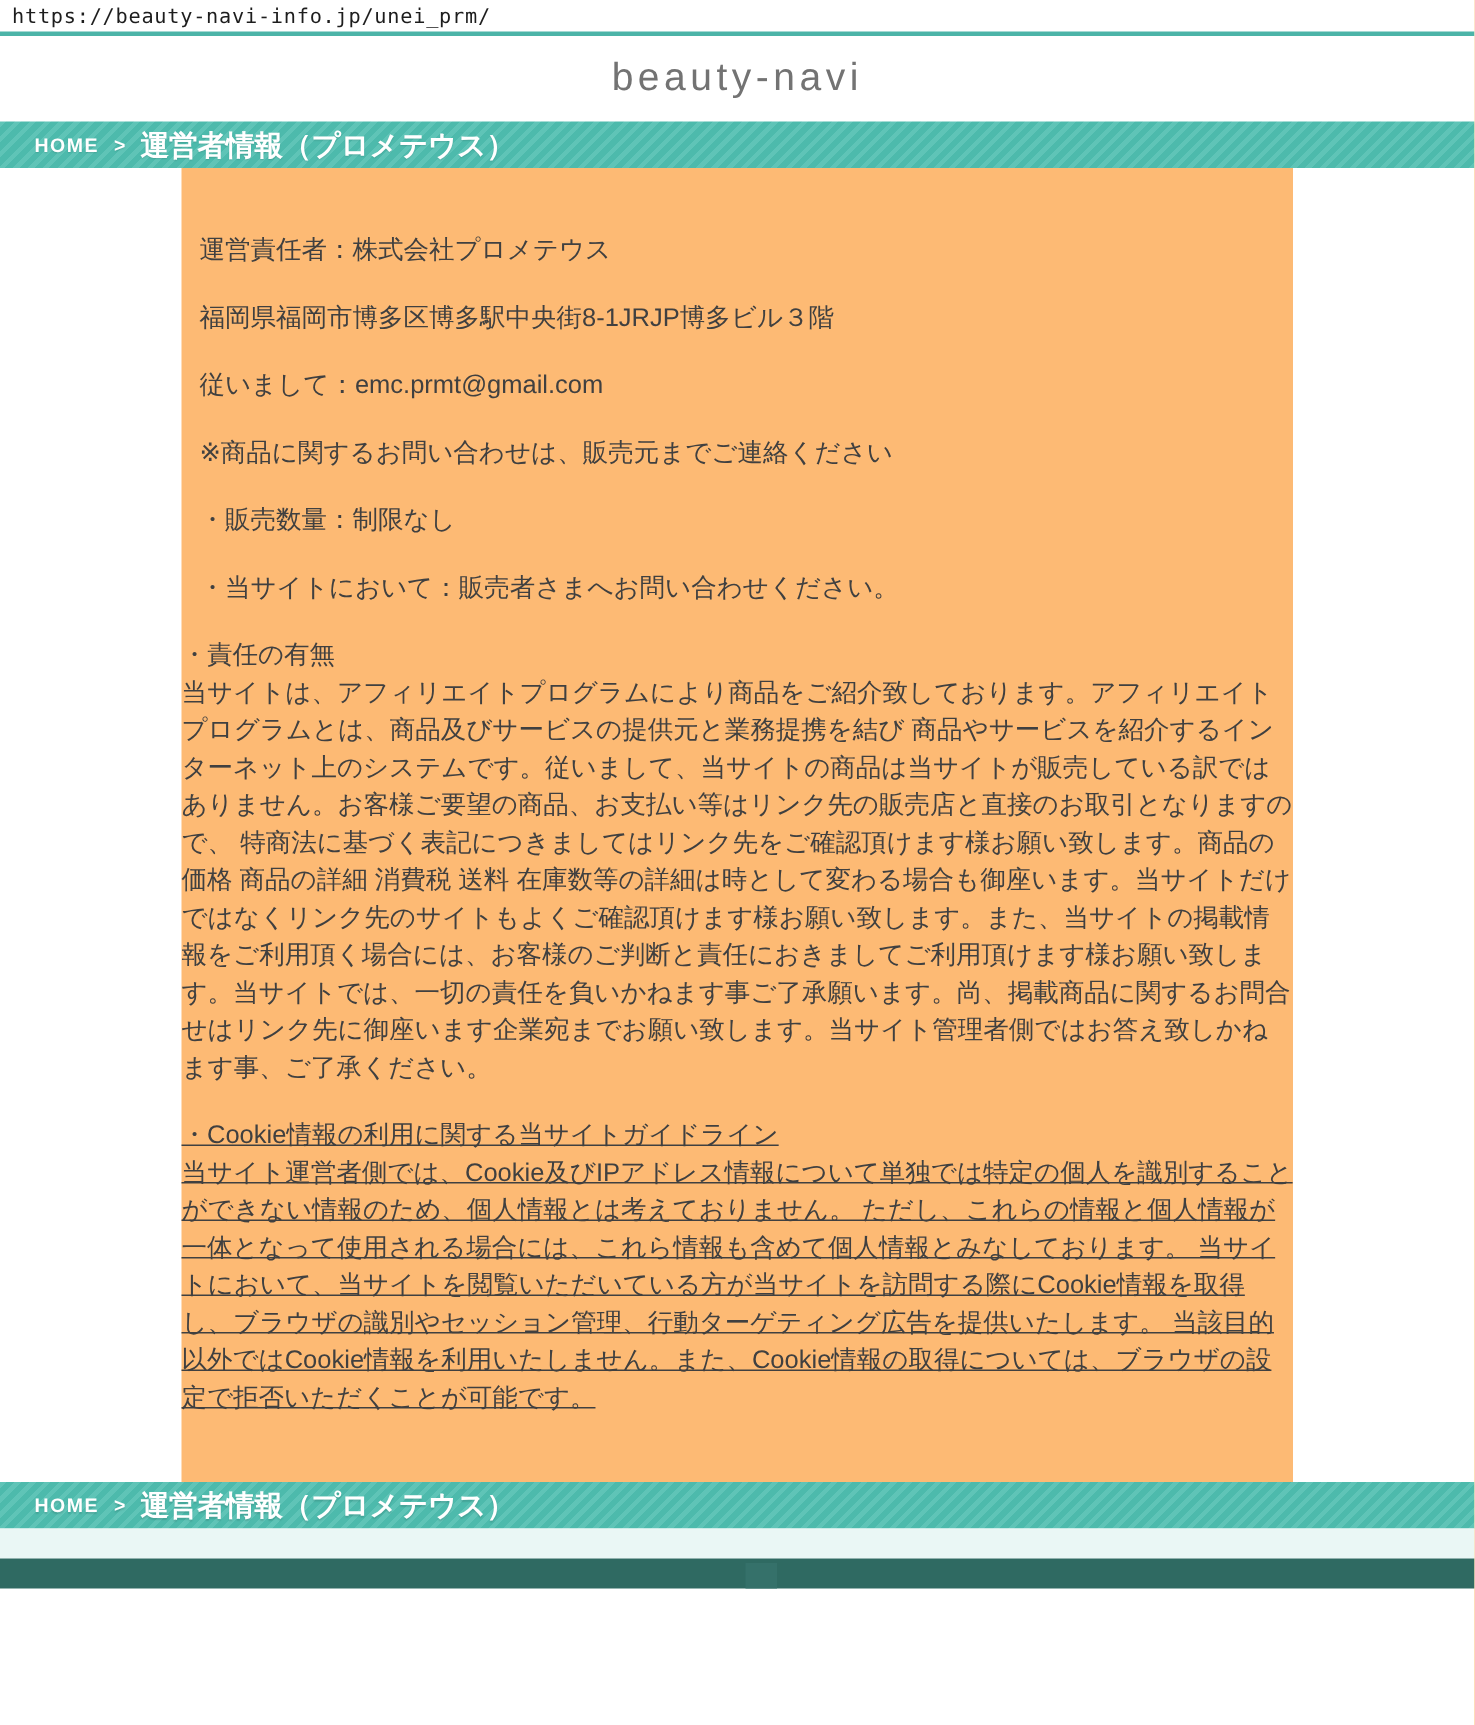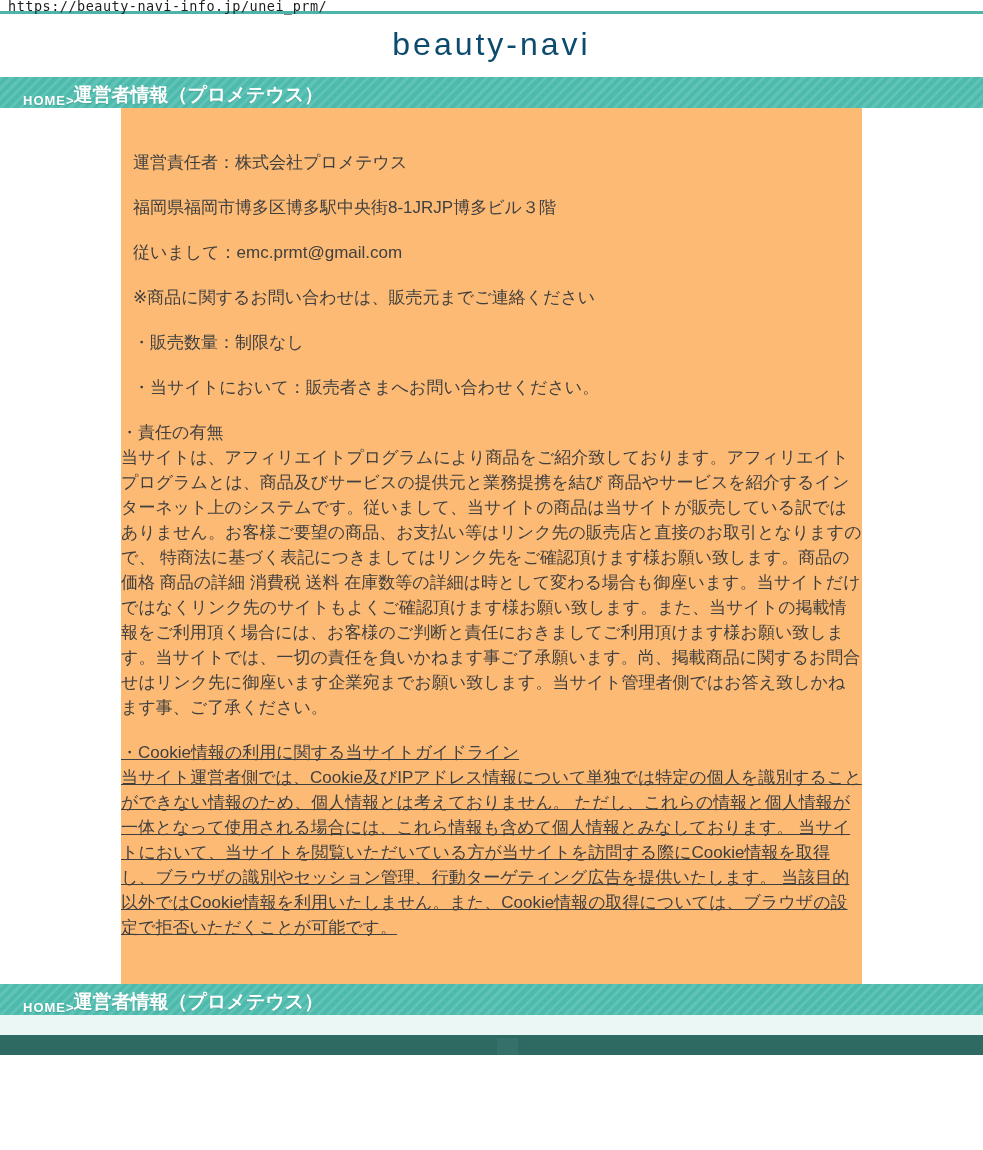--- a/index.html
+++ b/index.html
@@ -7,21 +7,21 @@
   body {
     font-family: "Liberation Sans", "DejaVu Sans", sans-serif;
     background: #ffffff;
     width: 983px;
     min-height: 1150px;
     position: relative;
   }
 
   
   .url-bar {
-    height: 14px;
+    height: 24px;
     background: #ffffff;
     border-bottom: 3px solid #4cb4a8;
     display: flex;
     align-items: center;
     padding-left: 8px;
   }
   .url-text {
     font-family: "DejaVu Sans Mono", monospace;
     font-size: 13.5px;
     color: #1d1d1d;
@@ -29,38 +29,39 @@
   }
 
   
   .site-header {
     background: #ffffff;
     text-align: center;
     padding: 12px 0 14px 0;
   }
   .site-title {
     display: inline-block;
-    font-size: 32px;
+    font-size: 26px;
     font-weight: normal;
     letter-spacing: 3px;
-    color: #0c4a6e;
+    color: #737373;
     text-decoration: none;
   }
 
   
   .breadcrumb-bar {
     height: 31px;
     background: repeating-linear-gradient(
       135deg,
       #5fc4b7 0px, #5fc4b7 3px,
       #4dbaac 3px, #4dbaac 7px
     );
     display: flex;
-    align-items: flex-end;
+    align-items: center;
     padding-left: 23px;
+    gap: 10px;
   }
   .crumb-home {
     color: #ffffff;
     font-size: 13px;
     font-weight: bold;
     letter-spacing: 1px;
     text-decoration: none;
     text-shadow: 0 1px 1px rgba(0,0,0,0.12);
   }
   .crumb-sep {

